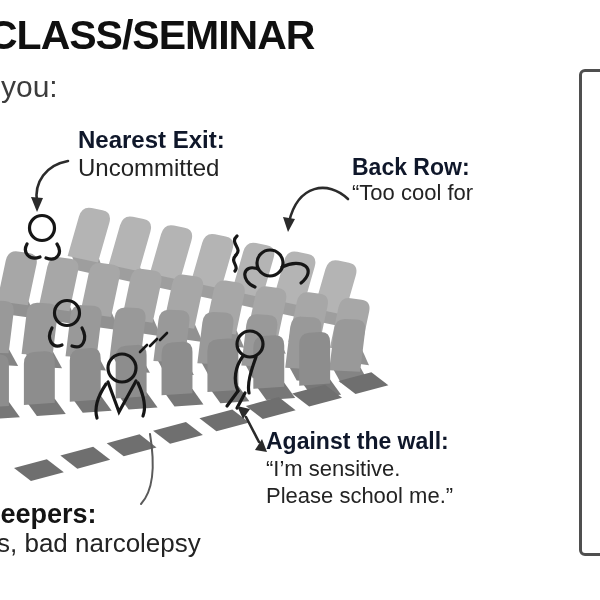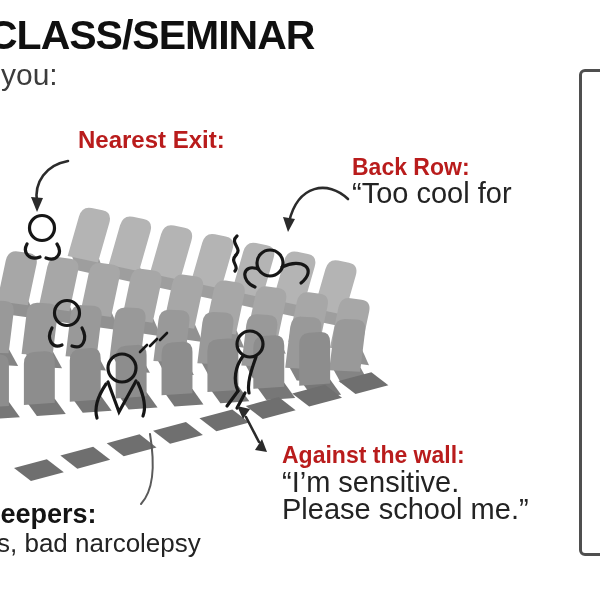--- a/index.html
+++ b/index.html
@@ -6,30 +6,30 @@
   #stage{
     position:relative;width:600px;height:600px;overflow:hidden;
     background:#fff;font-family:"Liberation Sans",sans-serif;color:#171717;
   }
   #scene{position:absolute;left:0;top:0;width:600px;height:600px;}
   .title{
     position:absolute;left:-12px;top:12px;
     font-size:41px;font-weight:800;letter-spacing:-1px;color:#101010;white-space:nowrap;
   }
   .intro{
-    position:absolute;left:1px;top:58px;
+    position:absolute;left:1px;top:70px;
     font-size:30px;font-weight:400;color:#3c3c3c;white-space:nowrap;
   }
   .ann{position:absolute;white-space:nowrap;}
-  .ann .h{font-weight:bold;font-size:23px;line-height:26px;color:#b91c1c;}
-  .ann .b{font-weight:400;font-size:29px;line-height:26px;color:#232323;}
+  .ann .h{font-weight:bold;font-size:23px;line-height:26px;color:#0f172a;}
+  .ann .b{font-weight:400;font-size:22px;line-height:26px;color:#232323;}
   .ann-nearest-exit{left:78px;top:126px;}
   .ann-nearest-exit .h,.ann-nearest-exit .b{font-size:24px;line-height:28px;}
   .ann-back-row{left:352px;top:154px;}
-  .ann-against-wall{left:266px;top:442px;line-height:27px;margin-left:16px;}
+  .ann-against-wall{left:266px;top:428px;line-height:27px;}
   .ann-against-wall .h,.ann-against-wall .b{line-height:27px;}
   .sleep-h{
     position:absolute;left:-7px;top:499px;
     font-weight:bold;font-size:27px;color:#141414;white-space:nowrap;
   }
   .sleep-b{
     position:absolute;left:-3px;top:528px;
     font-weight:400;font-size:26px;color:#232323;white-space:nowrap;
   }
   .panel-frame{
@@ -218,20 +218,21 @@
     <g>
       <path d="M141,504 C152,492 156,470 150,434" stroke="#5a5a5a" stroke-width="2" fill="none" stroke-linecap="round"></path>
     </g>
   </svg>
 
   <div class="title">CLASS/SEMINAR</div>
   <div class="intro">you:</div>
 
   <div class="ann ann-nearest-exit">
     <div class="h">Nearest Exit:</div>
+    <div class="b">Uncommitted</div>
   </div>
 
   <div class="ann ann-back-row">
     <div class="h">Back Row:</div>
     <div class="b">“Too cool for</div>
   </div>
 
   <div class="ann ann-against-wall">
     <div class="h">Against the wall:</div>
     <div class="b">“I’m sensitive.</div>

